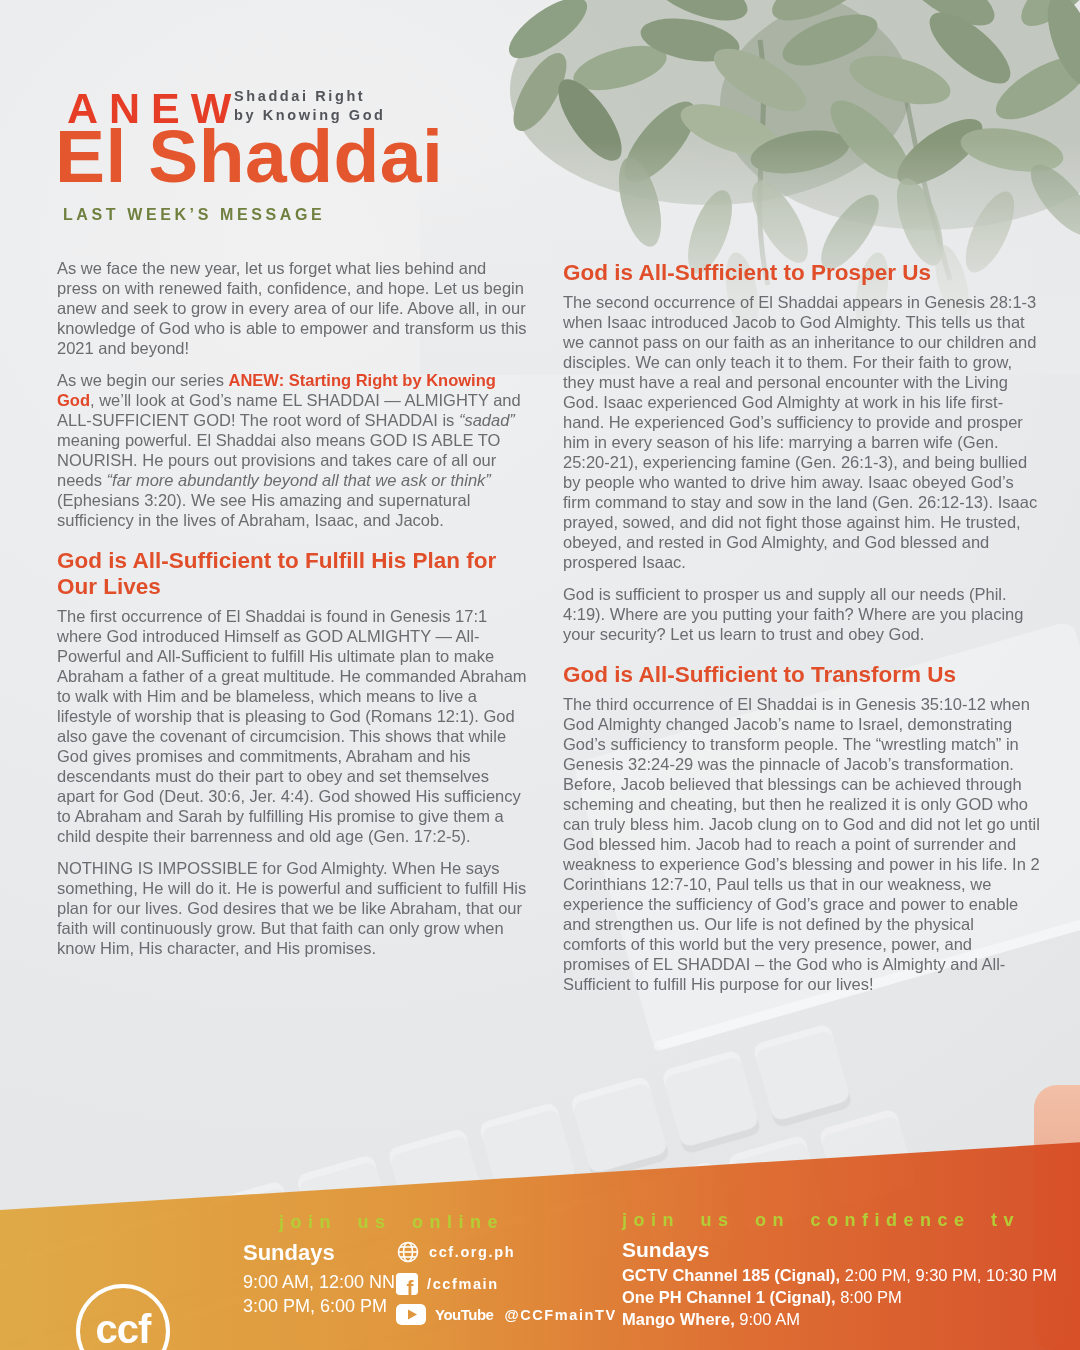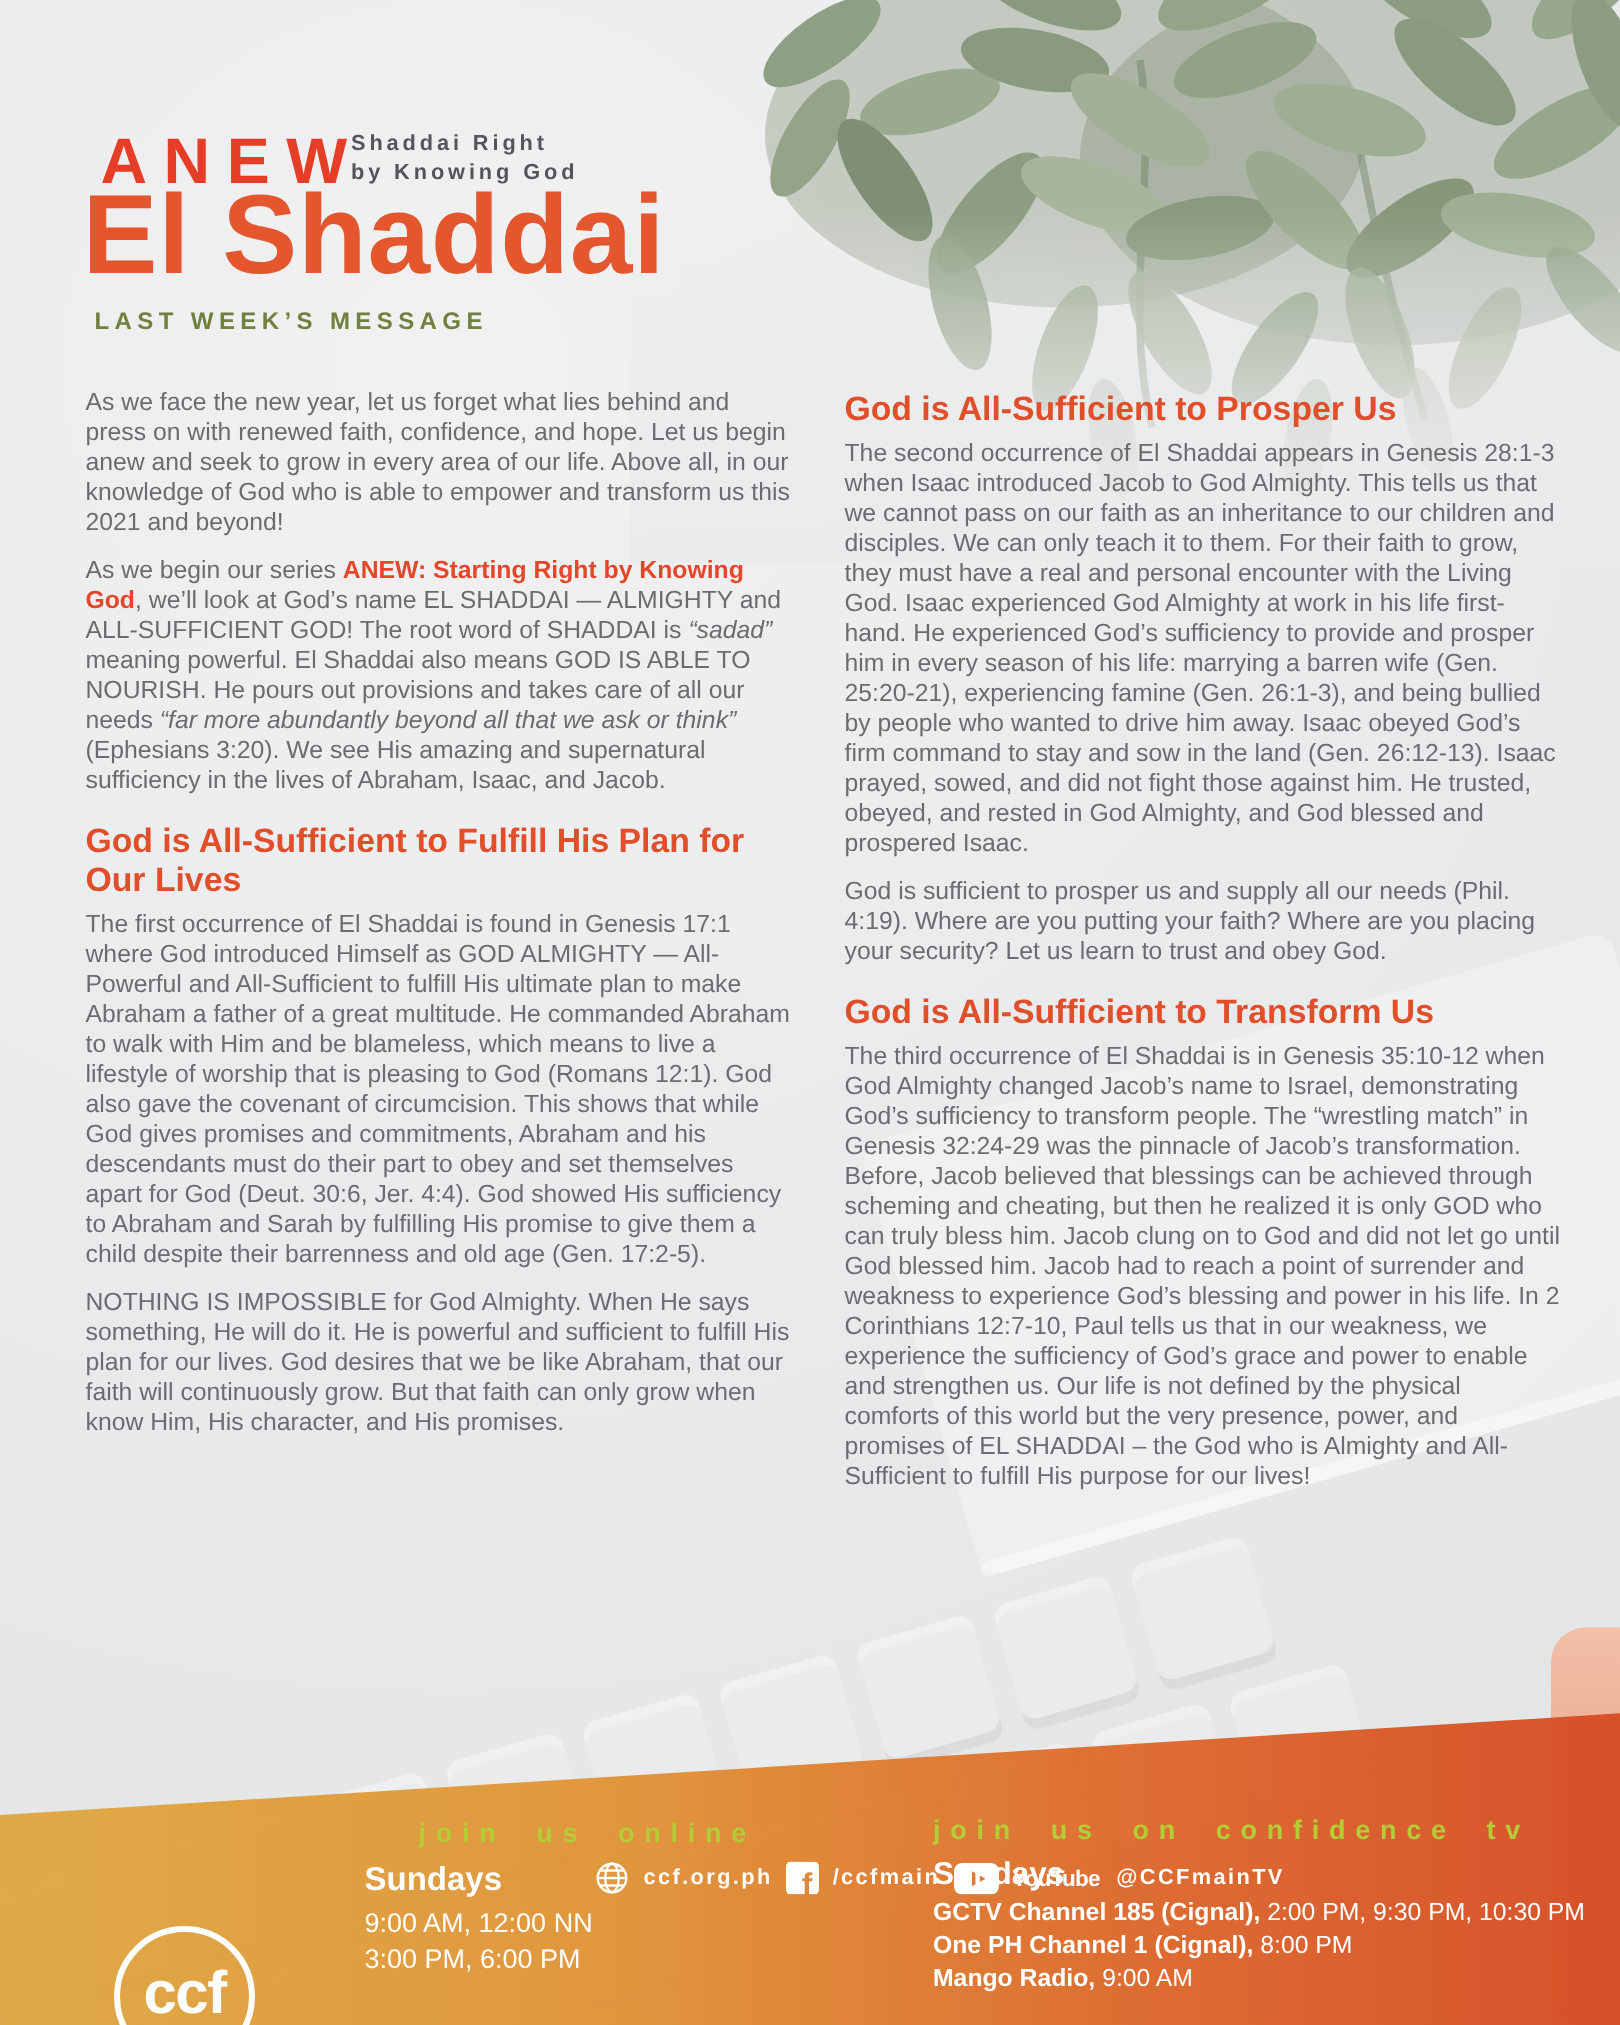--- a/index.html
+++ b/index.html
@@ -51,21 +51,21 @@
                  display:flex; align-items:center; justify-content:center;text-align:right; }
   .logo-circle span { font-size:40px; font-weight:700; letter-spacing:-1px; padding-bottom:4px; }
   .join-label { position:absolute; font-size:18px; font-weight:700; color:#b3cd36;
                 letter-spacing:6.5px; word-spacing:9px; }
   .jl-online { left:243px; top:1212px;margin-left:36px; }
   .jl-bcast  { left:622px; top:1210px; }
   .day { position:absolute; font-weight:700; font-size:22px; }
   .day-online { left:243px; top:1240px; }
   .day-bcast  { left:622px; top:1238px; font-size:21px; }
   .times { position:absolute; left:243px; top:1270px; font-size:18px; line-height:24px; }
-  .links { position:absolute; left:396px; top:1240px; display:flex; flex-direction:row; gap:9px; }
+  .links { position:absolute; left:396px; top:1240px; display:flex; flex-direction:column; gap:9px; }
   .link-row { display:flex; align-items:center; gap:9px; }
   .link-label { font-size:14.5px; font-weight:700; letter-spacing:1.6px; }
   .yt-word { font-size:15px; font-weight:700; letter-spacing:-0.5px; margin-right:2px; }
   .bcast-lines { position:absolute; left:622px; top:1264px; font-size:16.5px; line-height:22px; }
   .bcast-lines b { font-weight:700;margin-top:27px; }
 </style>
 </head>
 <body>
 
 <div class="page">
@@ -248,17 +248,17 @@
         <span class="yt-word">YouTube</span>
         <span class="link-label">@CCFmainTV</span>
       </div>
     </div>
 
     <div class="join-label jl-bcast">join us on confidence tv</div>
     <div class="day day-bcast">Sundays</div>
     <div class="bcast-lines">
       <div><b>GCTV Channel 185 (Cignal),</b><span> 2:00 PM, 9:30 PM, 10:30 PM</span></div>
       <div><b>One PH Channel 1 (Cignal),</b><span> 8:00 PM</span></div>
-      <div><b>Mango Radio,</b><span> 9:00 AM</span></div>
+      <div><b>Mango Where,</b><span> 9:00 AM</span></div>
     </div>
   </div>
 
 </div>
 
 </body></html>

